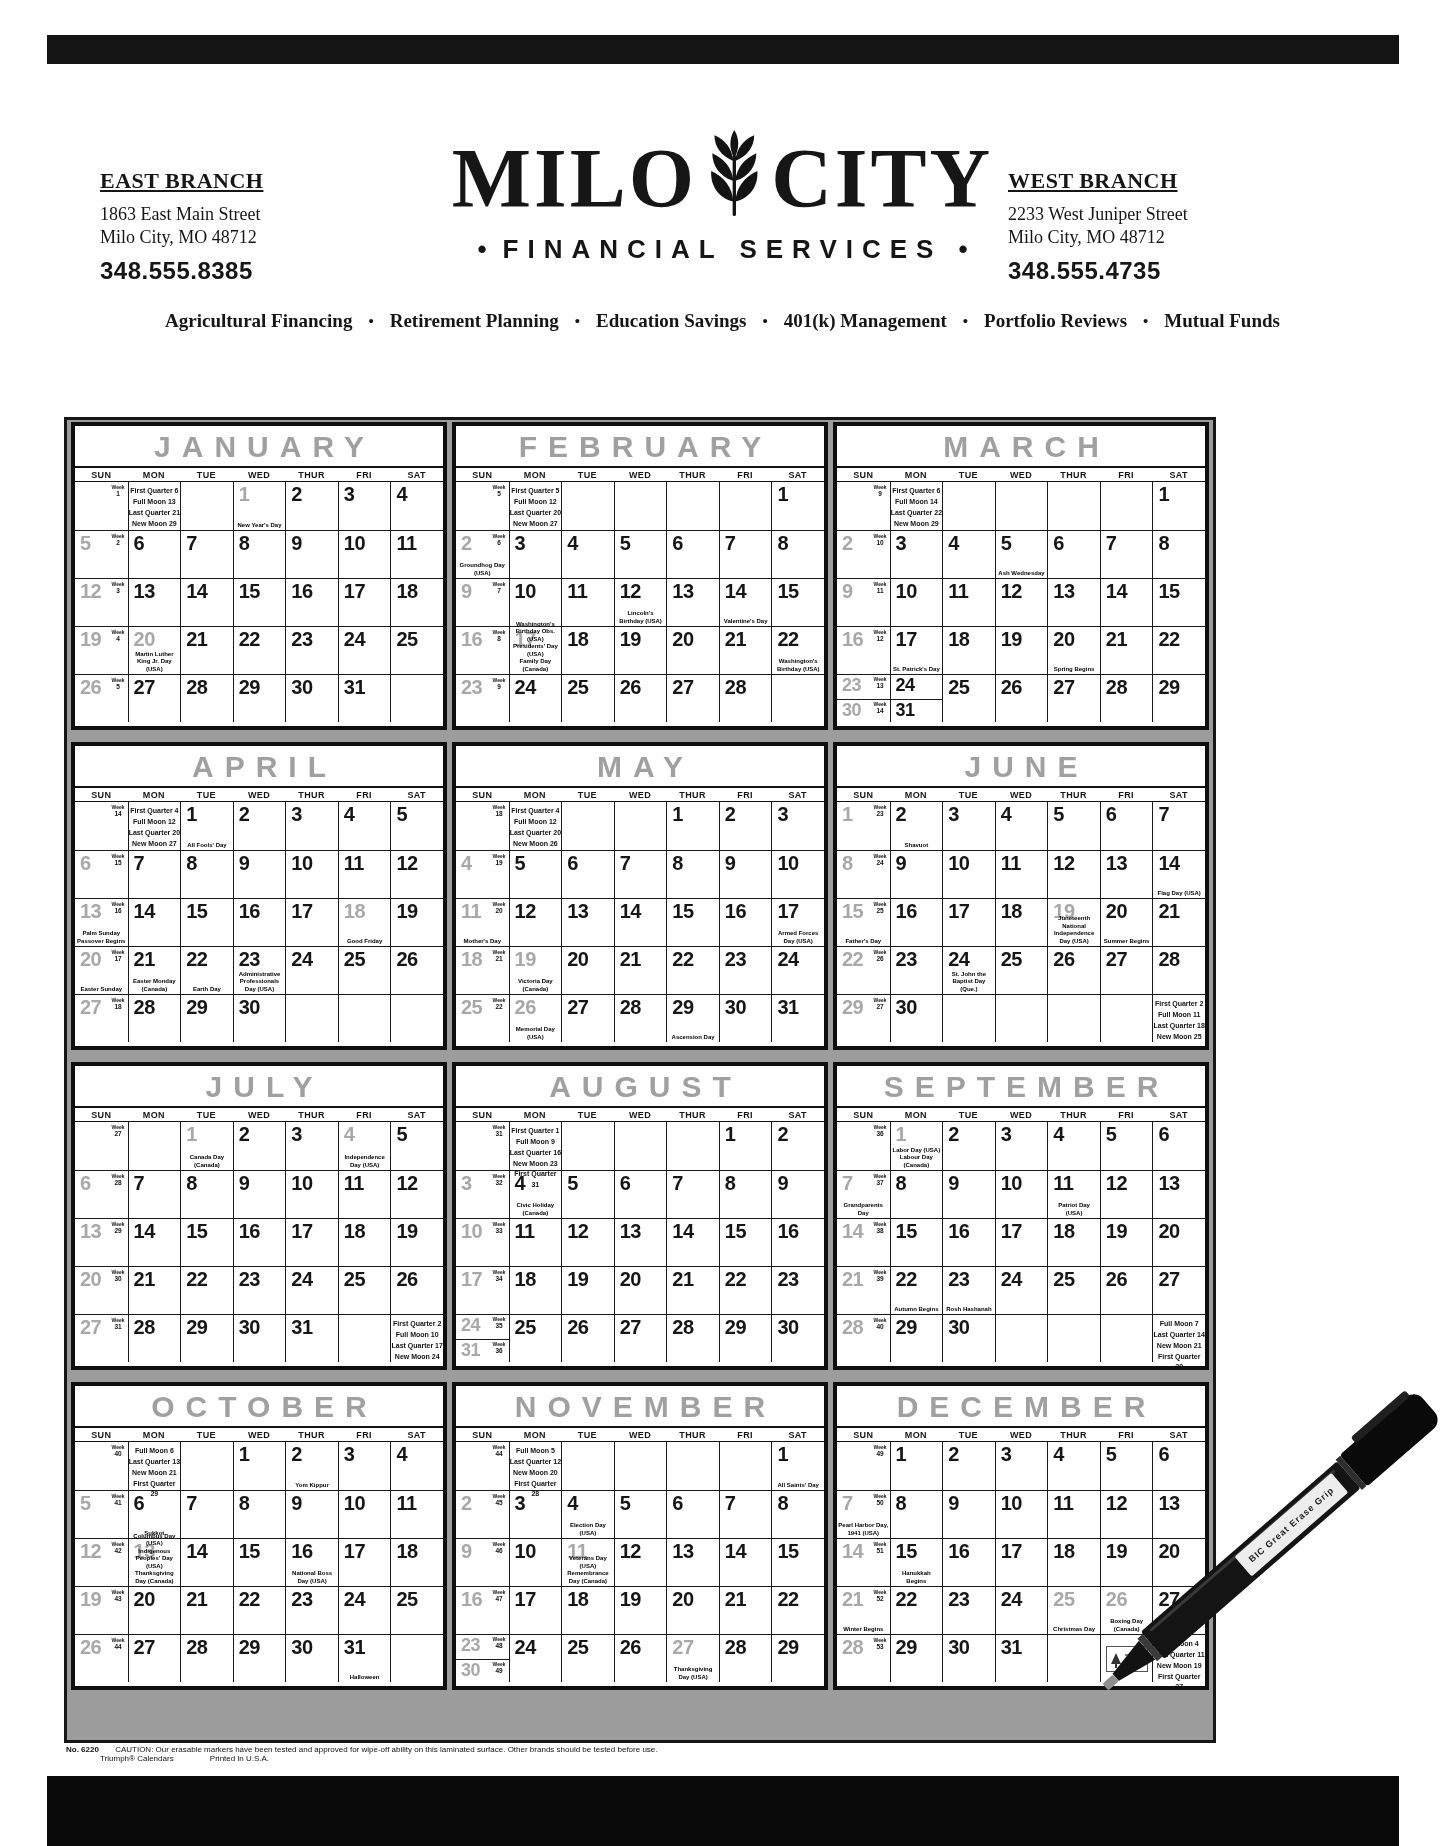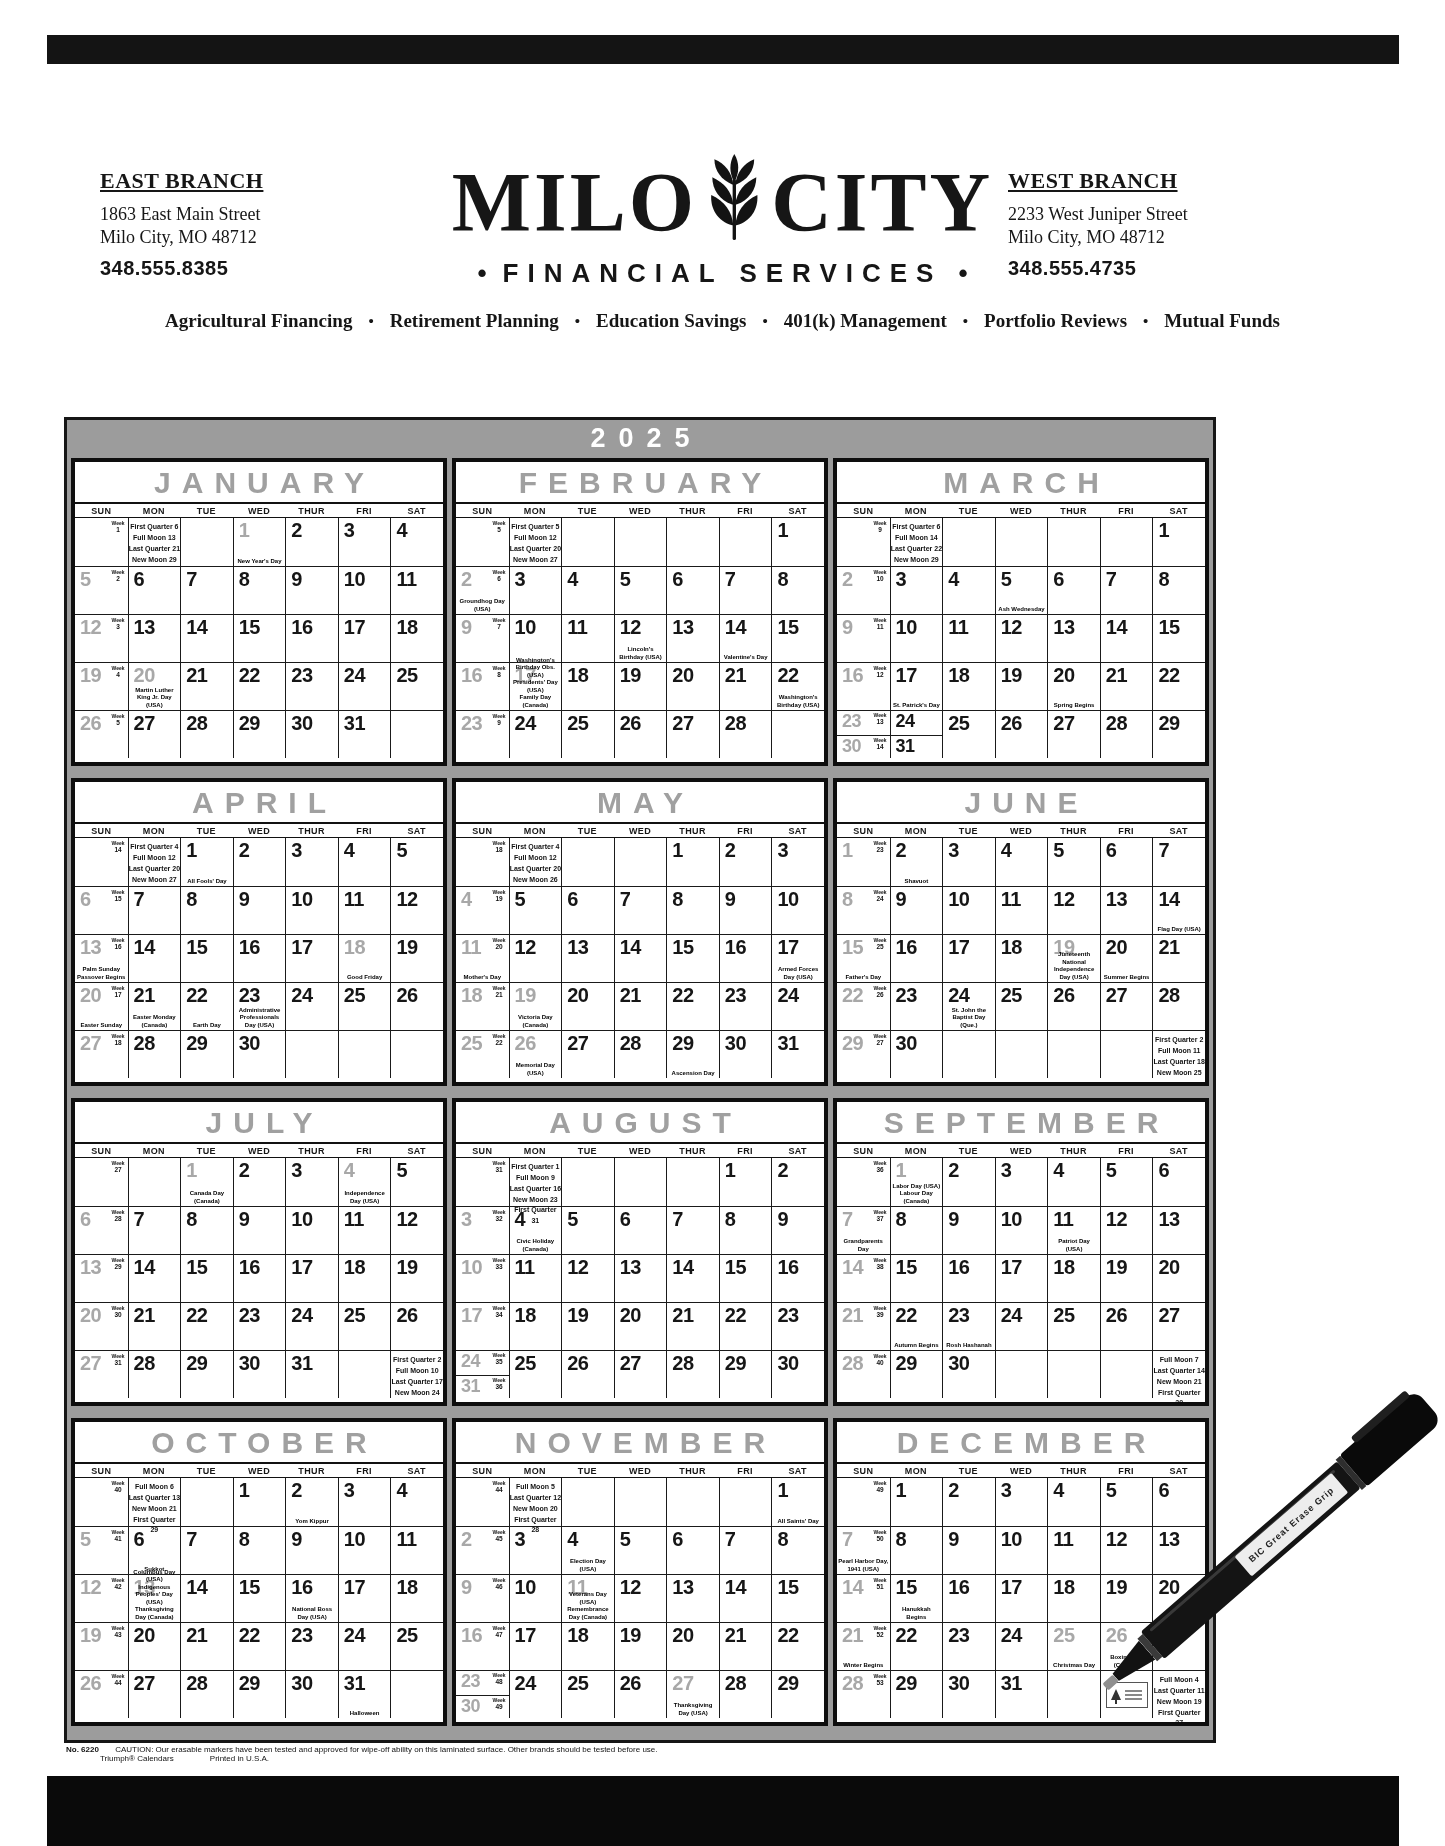--- a/index.html
+++ b/index.html
@@ -9,22 +9,22 @@
   }
   
   .topbar{position:absolute;left:47px;top:35px;width:1352px;height:29px;background:#141414;}
   .botbar{position:absolute;left:47px;top:1776px;width:1352px;height:70px;background:#0a0a0a;}
   
   .branch{position:absolute;top:168px;text-align:left;font-family:"Liberation Serif",serif;}
   .branch.east{left:100px;width:230px;}
   .branch.west{left:1008px;width:240px;}
   .branch .btitle{font-size:22px;font-weight:bold;text-decoration:underline;letter-spacing:.5px;margin-bottom:9px;}
   .branch .addr{font-size:18px;line-height:1.3;}
-  .branch .phone{font-family:"Liberation Sans",sans-serif;font-size:20px;font-weight:bold;margin-top:7px;letter-spacing:.5px;}
-  .logo{position:absolute;left:50%;top:128px;transform:translateX(-50%);text-align:center;margin-top:24px;}
+  .branch .phone{font-family:"Liberation Sans",sans-serif;font-size:24px;font-weight:bold;margin-top:7px;letter-spacing:.5px;}
+  .logo{position:absolute;left:50%;top:128px;transform:translateX(-50%);text-align:center;}
   .logo-row{display:flex;align-items:center;justify-content:center;gap:4px;
     font-family:"Liberation Serif",serif;font-weight:bold;font-size:84px;letter-spacing:3px;line-height:1;}
   .logo-sub{display:flex;align-items:center;justify-content:center;gap:16px;margin-top:4px;
     font-weight:bold;font-size:26px;letter-spacing:9px;}
   .logo-sub .dot{font-size:26px;letter-spacing:0;}
   .services{position:absolute;left:0;top:310px;width:100%;text-align:center;
     font-family:"Liberation Serif",serif;font-weight:bold;font-size:19px;}
   .services .sep{margin:0 16px;font-size:15px;vertical-align:1px;}
   
   .calwrap{position:absolute;left:64px;top:417px;width:1152px;height:1326px;
@@ -124,21 +124,20 @@
 <div class="branch west">
   <div class="btitle">WEST BRANCH</div>
   <div class="addr">2233 West Juniper Street</div>
   <div class="addr">Milo City, MO 48712</div>
   <div class="phone">348.555.4735</div>
 </div>
 
 <div class="services" id="services"><span>Agricultural Financing</span><span class="sep">•</span><span>Retirement Planning</span><span class="sep">•</span><span>Education Savings</span><span class="sep">•</span><span>401(k) Management</span><span class="sep">•</span><span>Portfolio Reviews</span><span class="sep">•</span><span>Mutual Funds</span></div>
 
 <div class="calwrap">
-  <div class="calyear">2025</div>
   <div id="months">
       <div class="panel">
         <div class="mtitle">JANUARY</div>
         <div class="dhead">
           <div class="dh">SUN</div>
           <div class="dh">MON</div>
           <div class="dh">TUE</div>
           <div class="dh">WED</div>
           <div class="dh">THUR</div>
           <div class="dh">FRI</div>

